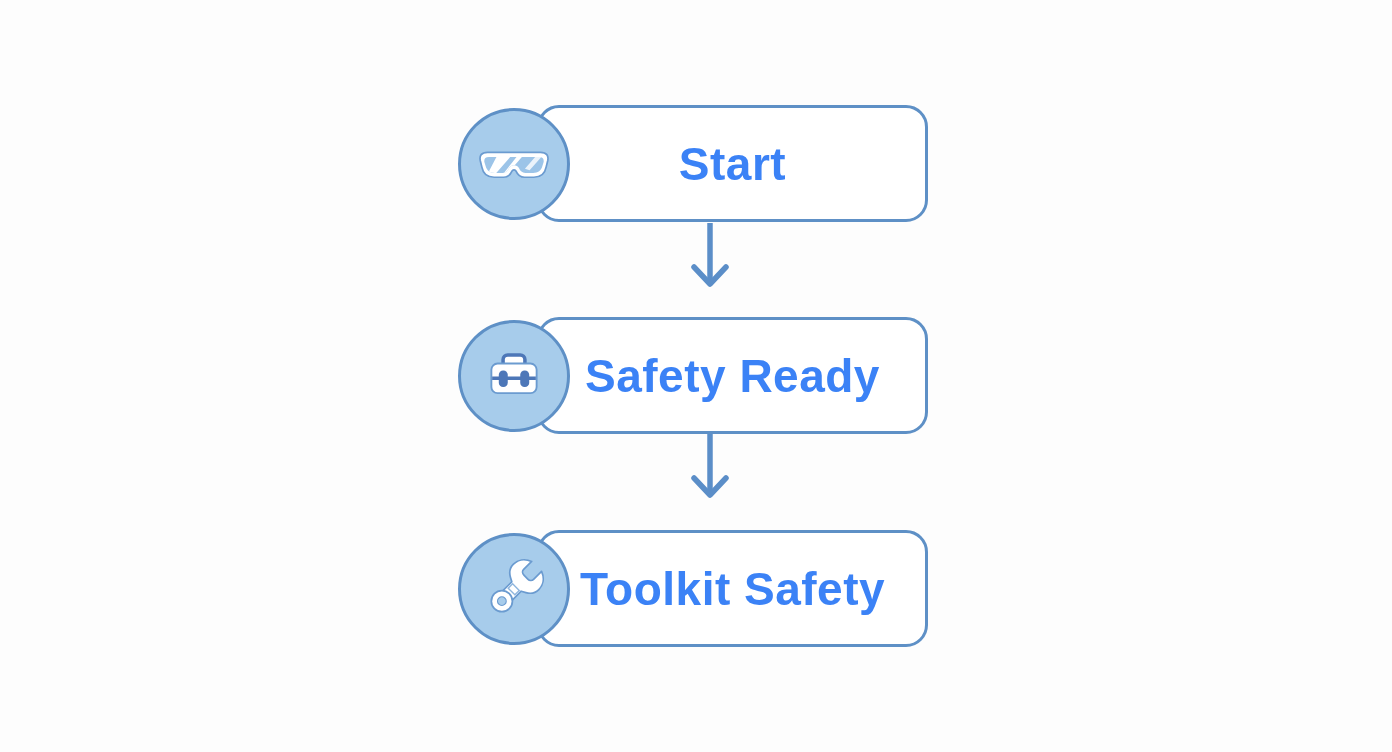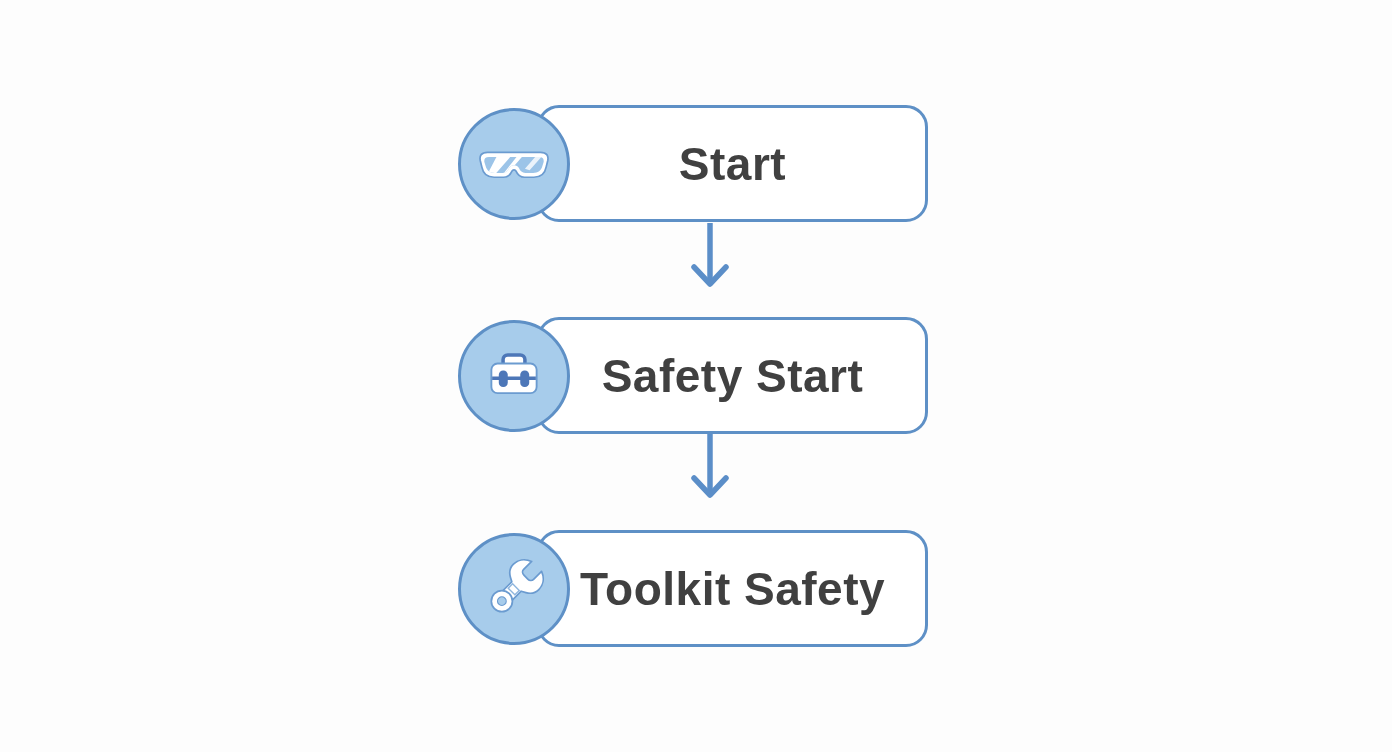--- a/index.html
+++ b/index.html
@@ -23,21 +23,21 @@
     align-items:center;
     justify-content:center;
     box-sizing:content-box;
   }
   .node-box.n1{top:105px;}
   .node-box.n2{top:317px;}
   .node-box.n3{top:530px;}
   .node-label{
     font-size:46px;
     font-weight:bold;
-    color:#404040;
+    color:#3b82f6;
     letter-spacing:0.5px;
     text-align:center;
     user-select:none;
   }
   .badge{
     position:absolute;
     left:458px;
     width:106px;
     height:106px;
     background:#a7cceb;
@@ -88,21 +88,21 @@
   </div>
 
   <span class="arrow a1">
     <svg width="44" height="82" viewBox="0 0 44 82">
       <line x1="22" y1="0" x2="22" y2="58" stroke="#5b8ec8" stroke-width="5.5" stroke-linecap="round"></line>
       <polyline points="6,44 22,61 38,44" fill="none" stroke="#5b8ec8" stroke-width="5.5" stroke-linecap="round" stroke-linejoin="round"></polyline>
     </svg>
   </span>
 
   <div class="node-box n2">
-    <span class="node-label">Safety Start</span>
+    <span class="node-label">Safety Ready</span>
   </div>
   <div class="badge b2">
     <span>
       <svg width="78" height="78" viewBox="0 0 100 100">
         <rect x="36" y="23" width="28" height="18" rx="6" fill="#ffffff" stroke="#4d77b8" stroke-width="4.5"></rect>
         <rect x="21" y="34" width="58" height="38" rx="8" fill="#ffffff" stroke="#6b9bd0" stroke-width="2.4"></rect>
         <line x1="22" y1="53" x2="78" y2="53" stroke="#4d77b8" stroke-width="4.5"></line>
         <rect x="30.5" y="43" width="11.5" height="21" rx="5.5" fill="#4d77b8"></rect>
         <rect x="58" y="43" width="11.5" height="21" rx="5.5" fill="#4d77b8"></rect>
       </svg>

